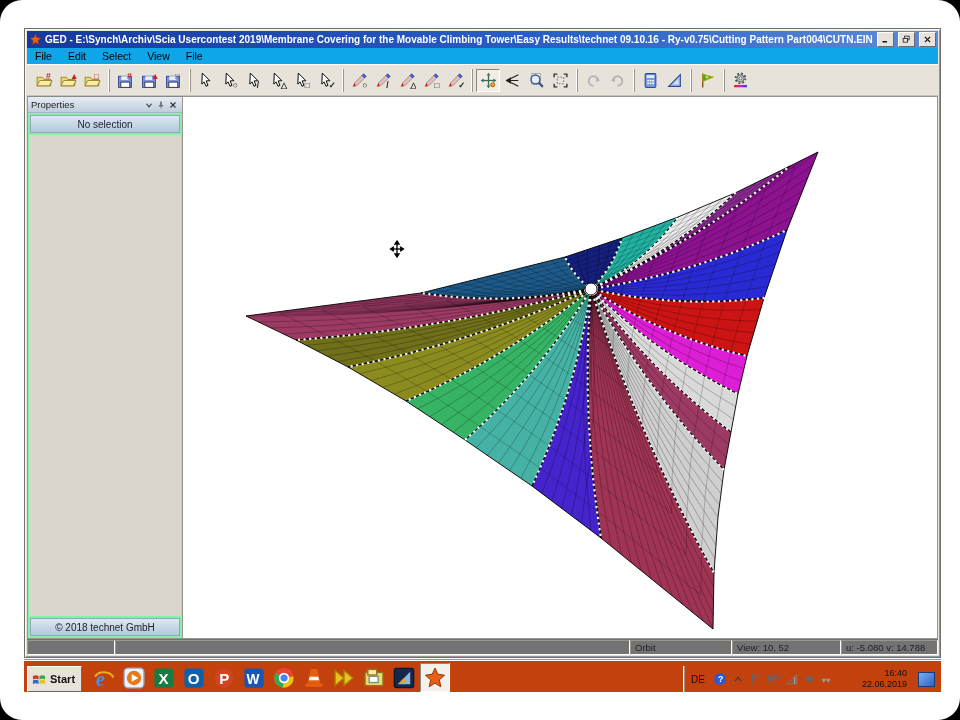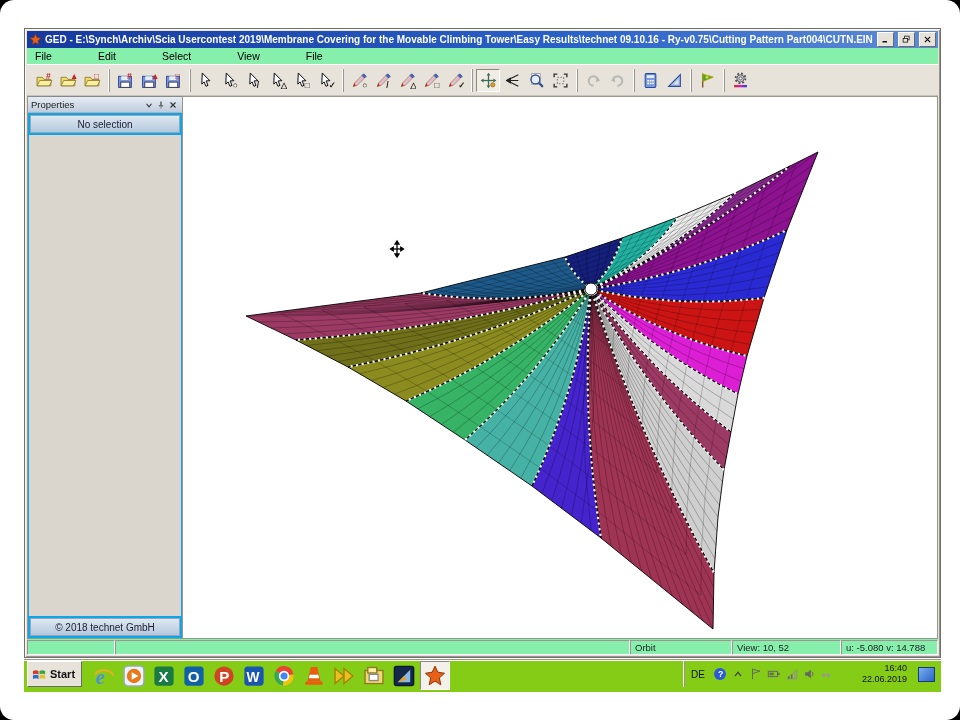--- a/index.html
+++ b/index.html
@@ -1,61 +1,61 @@
 <!DOCTYPE html>
 <html><head>
 <meta charset="utf-8">
 <style>
   html,body{margin:0;padding:0;width:960px;height:720px;background:#000;overflow:hidden;
     font-family:"Liberation Sans", sans-serif;-webkit-font-smoothing:antialiased;}
-  #page{position:absolute;inset:0;background:#fff;border-radius:14px;overflow:hidden;}
+  #page{position:absolute;inset:0;background:#fff;border-radius:22px;overflow:hidden;}
   
   #app{position:absolute;left:24px;top:28px;width:917px;height:630px;
     background:#e7e3da;border:1px solid #716f6a;box-shadow:inset 1px 1px 0 #fbf9f4, inset -1px -1px 0 #9a968e;
     display:flex;flex-direction:column;box-sizing:border-box;padding:2px;}
   #titlebar{height:17px;display:flex;align-items:center;gap:3px;padding:0 2px;
     background:linear-gradient(90deg,#16399e 0%,#2a62c8 60%,#5e8cd6 100%);color:#fff;}
   #titlebar .ttl{flex:1;font-size:10px;font-weight:bold;white-space:nowrap;overflow:hidden;}
   .winbtn{width:15px;height:13px;background:#e7e3da;border:1px solid;border-color:#fff #6a6a6a #6a6a6a #fff;
     display:flex;align-items:center;justify-content:center;margin-left:1px;}
   .winbtn svg{width:9px;height:9px;}
-  #menubar{height:16px;display:flex;align-items:center;font-size:10.5px;background:#86efac;gap:30px;}
+  #menubar{height:16px;display:flex;align-items:center;font-size:10.5px;background:#0ea5e9;}
   .menu-item{padding:1px 8px;}
   #toolbar{height:30px;display:flex;align-items:center;background:#e7e3da;border-top:1px solid #fff;
     border-bottom:1px solid #c8c4bb;padding-left:2px;}
   .tb-group{display:flex;align-items:center;padding:0 3px;}
   .tb-group + .tb-group{border-left:1px solid #9a968e;box-shadow:-1px 0 0 #fff;margin-left:2px;}
   .tb-btn{width:24px;height:23px;display:flex;align-items:center;justify-content:center;}
   .tb-btn svg{width:17px;height:17px;}
   .tb-btn.pressed{border:1px solid;border-color:#8a8680 #fff #fff #8a8680;background:#f1ede4;width:22px;height:21px;}
   .tb-btn.disabled{opacity:.75;}
   
   #main{flex:1;display:flex;min-height:0;}
-  #panel{width:156px;background:#0ea5e9;border:1px solid #9a968e;border-top-color:#888;display:flex;flex-direction:column;box-sizing:border-box;}
+  #panel{width:156px;background:#86efac;border:1px solid #9a968e;border-top-color:#888;display:flex;flex-direction:column;box-sizing:border-box;}
   #panel-header{height:15px;background:linear-gradient(#e6ecf4,#bfcddd);display:flex;align-items:center;
     font-size:9.5px;color:#222;padding:0 3px;border-bottom:1px solid #aab4c0;}
   #panel-header .ph-title{flex:1;}
   .ph-btn{width:12px;height:12px;display:flex;align-items:center;justify-content:center;}
   .ph-btn svg{width:10px;height:10px;}
   #no-selection,#panel-footer{height:16px;margin:2px;background:linear-gradient(#dde8f2,#b4c8dc);
     border:1px solid #93a6ba;display:flex;align-items:center;justify-content:center;font-size:10px;color:#223;}
   #panel-body{flex:1;background:#dad6cd;margin:0 1px;}
   #canvas{flex:1;background:#fff;border:1px solid #9a968e;border-left:none;position:relative;overflow:hidden;}
   #canvas svg{position:absolute;left:0;top:0;}
   
-  #statusbar{height:15px;display:flex;align-items:stretch;font-size:9.5px;color:#222;background:#86efac;padding-top:1px;}
+  #statusbar{height:15px;display:flex;align-items:stretch;font-size:9.5px;color:#222;background:#737373;padding-top:1px;}
   .sseg{border:1px solid;border-color:#9a968e #fff #fff #9a968e;display:flex;align-items:center;padding:0 4px;box-sizing:border-box;}
   .sseg.s1{width:88px;}
   .sseg.sfill{flex:1;}
   .sseg.smode{width:102px;}
   .sseg.sview{width:109px;}
   .sseg.suv{width:97px;}
   
-  #taskbar{position:absolute;left:24px;top:660px;width:917px;height:32px;background:#84cc16;
-    border-top:1px solid #fff;box-shadow:0 -1px 0 #9a968e;display:flex;align-items:flex-start;padding:0 3px;box-sizing:border-box;}
+  #taskbar{position:absolute;left:24px;top:660px;width:917px;height:32px;background:#c2410c;
+    border-top:1px solid #fff;box-shadow:0 -1px 0 #9a968e;display:flex;align-items:flex-end;padding:0 3px;box-sizing:border-box;}
   #startbtn{height:24px;padding:0 6px 0 4px;display:flex;align-items:center;gap:3px;background:#e7e3da;
     border:1px solid;border-color:#fff #6a6a6a #6a6a6a #fff;font-size:11px;font-weight:bold;color:#111;}
   #startbtn svg{width:15px;height:15px;}
   #quicklaunch{display:flex;align-items:center;margin-left:8px;gap:2px;}
   .ql-btn{width:28px;height:27px;display:flex;align-items:center;justify-content:center;}
   .ql-btn svg{width:22px;height:22px;}
   .ql-btn.active{background:#f4f1ea;border:1px solid;border-color:#8a8680 #fff #fff #8a8680;}
   #tray{margin-left:auto;height:26px;display:flex;align-items:center;gap:8px;padding:0 3px 0 6px;
     border-left:1px solid #9a968e;box-shadow:-1px 0 0 #fff;font-size:10px;color:#111;}
   .tray-icon{width:15px;height:15px;display:flex;align-items:center;justify-content:center;}

